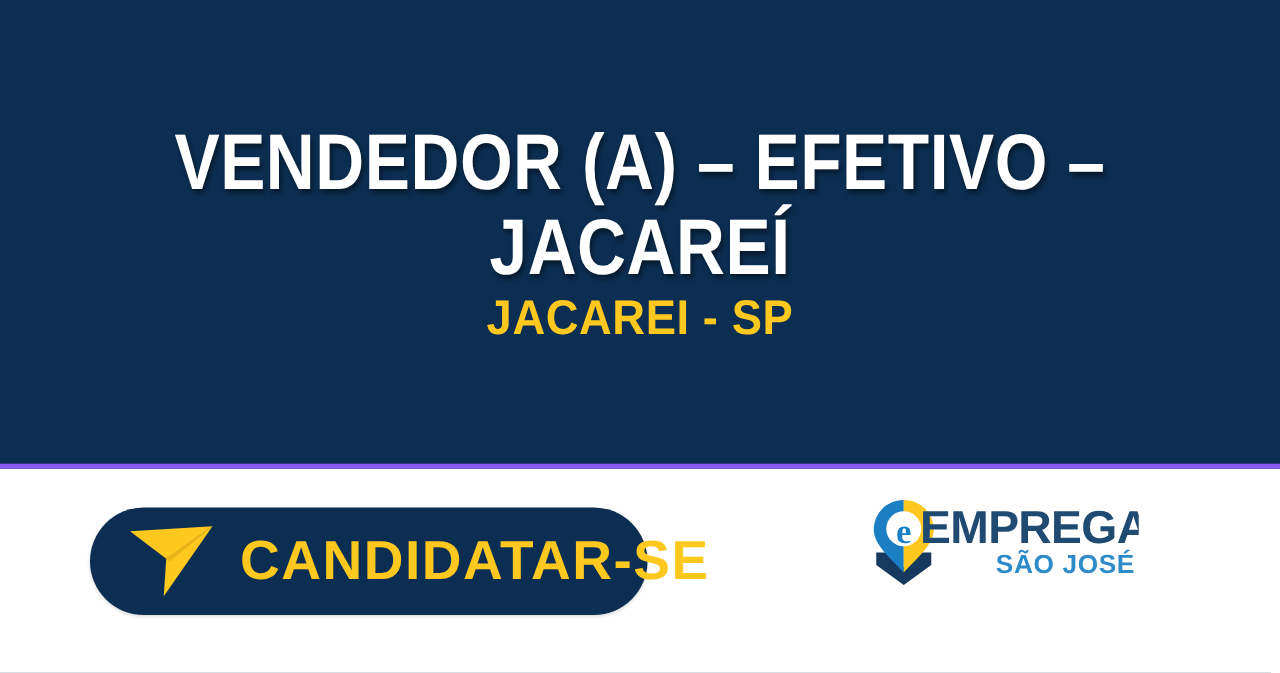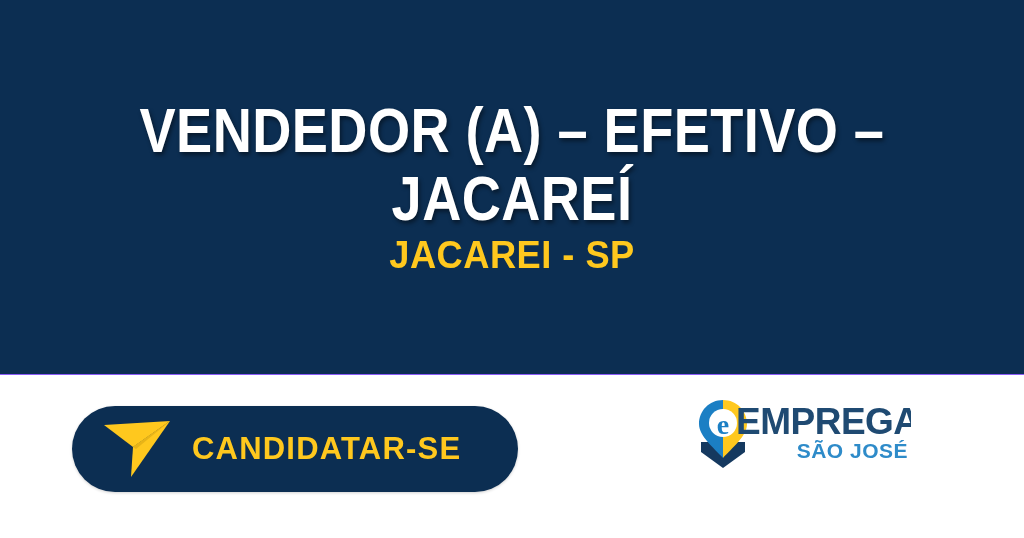--- a/index.html
+++ b/index.html
@@ -21,21 +21,21 @@
 
   
   #hero {
     position: absolute;
     left: 0;
     top: 0;
     width: 1024px;
     height: 375px;
     background: #0c2e52;
     box-sizing: border-box;
-    border-bottom: 1px solid #8b5cf6;
+    border-bottom: 4px solid #8b5cf6;
   }
 
   #job-title {
     position: absolute;
     left: 0;
     right: 0;
     top: 54px;
     text-align: center;
     color: #ffffff;
     font-family: "Liberation Sans Narrow", "Liberation Sans", sans-serif;
@@ -94,21 +94,21 @@
     width: 74px;
     height: 60px;
     margin-left: 28px;
     flex: 0 0 auto;
     display: block;
   }
   #apply-label {
     color: #ffc81e;
     font-family: "Liberation Sans", sans-serif;
     font-weight: bold;
-    font-size: 31px;
+    font-size: 44px;
     letter-spacing: 1.2px;
     margin-left: 18px;
     white-space: nowrap;
   }
 
   
   #brand-logo {
     position: absolute;
     left: 694px;
     top: 17px;

